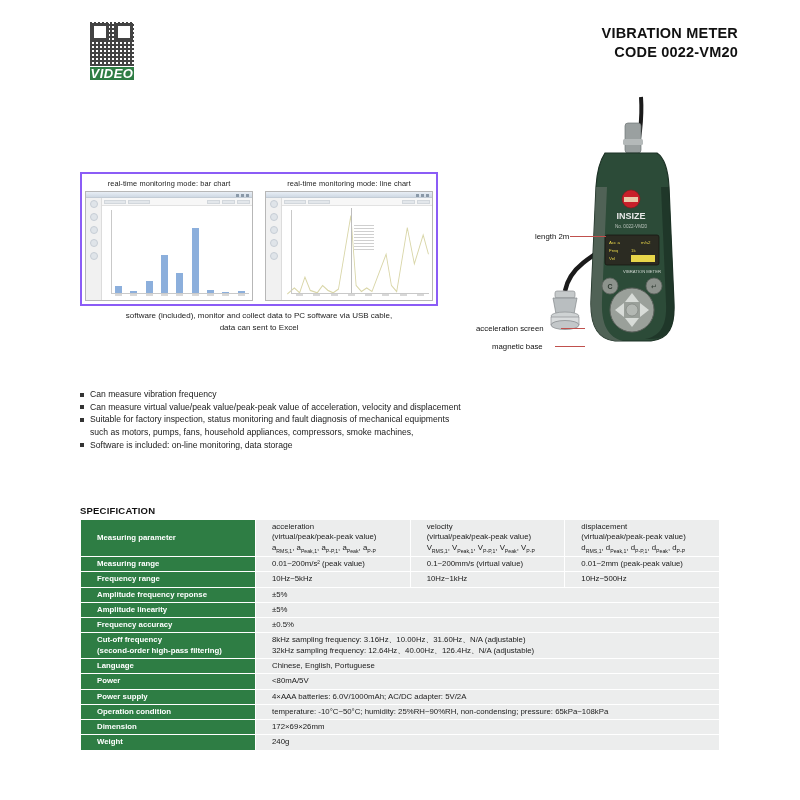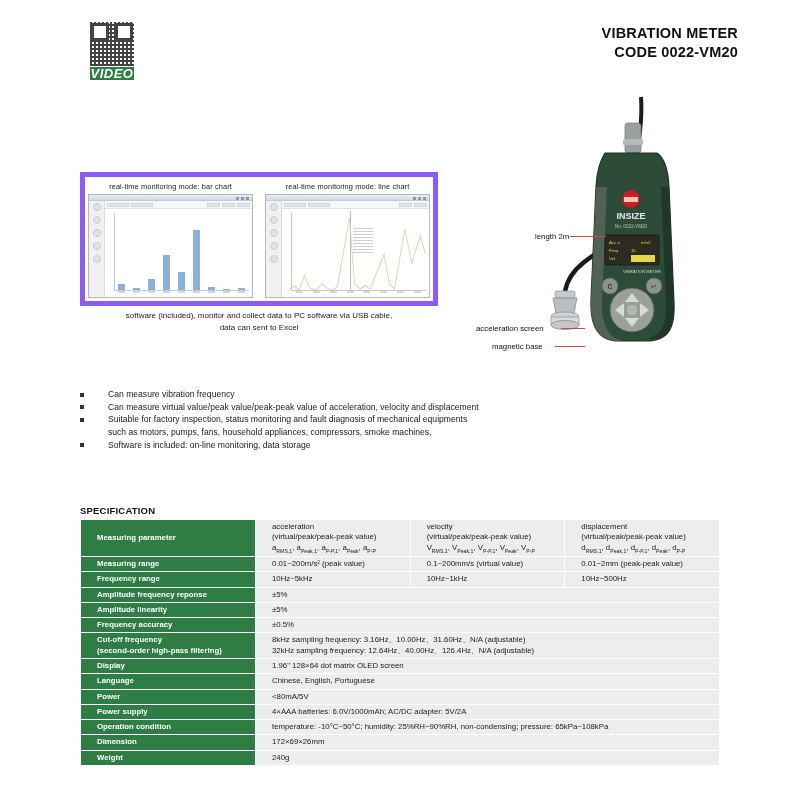--- a/index.html
+++ b/index.html
@@ -45,21 +45,21 @@
     text-align: right; line-height: 1.32;
   }
   .title-1, .title-2 {
     font-size: 14.5px; font-weight: bold; letter-spacing: .2px; color: #111;
   }
 
   
   .sw-panel {
     position: absolute; left: 80px; top: 172px;
     width: 358px; height: 134px;
-    border: 5px solid #8b5cf6; background: #fff;
+    border: 2px solid #8b5cf6; background: #fff;
     padding: 3px;
     display: flex; gap: 12px;
   }
   .sw-shot { width: 174px; display: flex; flex-direction: column; }
   .sw-cap {
     font-size: 7.4px; text-align: center; color: #222;
     padding: 2px 0 3px 0; letter-spacing: .1px;
   }
   .sw-win {
     flex: 1; border: 1px solid #b7b7b7; background: #fdfdfd;
@@ -132,21 +132,21 @@
   .lead-2 { left: 561px; top: 328px; width: 24px; }
   .lead-3 { left: 555px; top: 346px; width: 30px; }
 
   
   .features { position: absolute; left: 80px; top: 388px; width: 540px; }
   .feat { display: flex; gap: 6px; font-size: 8.6px; line-height: 1.48; color: #1a1a1a; }
   .feat .bullet {
     width: 4px; height: 4px; background: #333; flex: none; margin-top: 4.5px;
   }
   .feat .bullet.hidden { visibility: hidden; }
-  .feat .txt { flex: 1; margin-left: 18px; }
+  .feat .txt { flex: 1; }
 
   
   .spec-head {
     position: absolute; left: 80px; top: 505px;
     font-size: 9.5px; font-weight: bold; color: #111; letter-spacing: .2px;
   }
   table.spec {
     position: absolute; left: 80px; top: 519px;
     width: 640px; border-collapse: collapse;
     table-layout: fixed;
@@ -443,24 +443,20 @@
         <div>Cut-off frequency</div>
         <div>(second-order high-pass filtering)</div>
       </td>
       <td class="val" colspan="3">
         <div>8kHz sampling frequency: 3.16Hz、10.00Hz、31.60Hz、N/A (adjustable)</div>
         <div>32kHz sampling frequency: 12.64Hz、40.00Hz、126.4Hz、N/A (adjustable)</div>
       </td>
     </tr>
 
     <tr>
-      <td class="lbl">Display</td>
-      <td class="val" colspan="3">1.96" 128×64 dot matrix OLED screen</td>
-    </tr>
-    <tr>
       <td class="lbl">Language</td>
       <td class="val" colspan="3">Chinese, English, Portuguese</td>
     </tr>
     <tr>
       <td class="lbl">Power</td>
       <td class="val" colspan="3">&lt;80mA/5V</td>
     </tr>
     <tr>
       <td class="lbl">Power supply</td>
       <td class="val" colspan="3">4×AAA batteries: 6.0V/1000mAh;  AC/DC adapter: 5V/2A</td>

